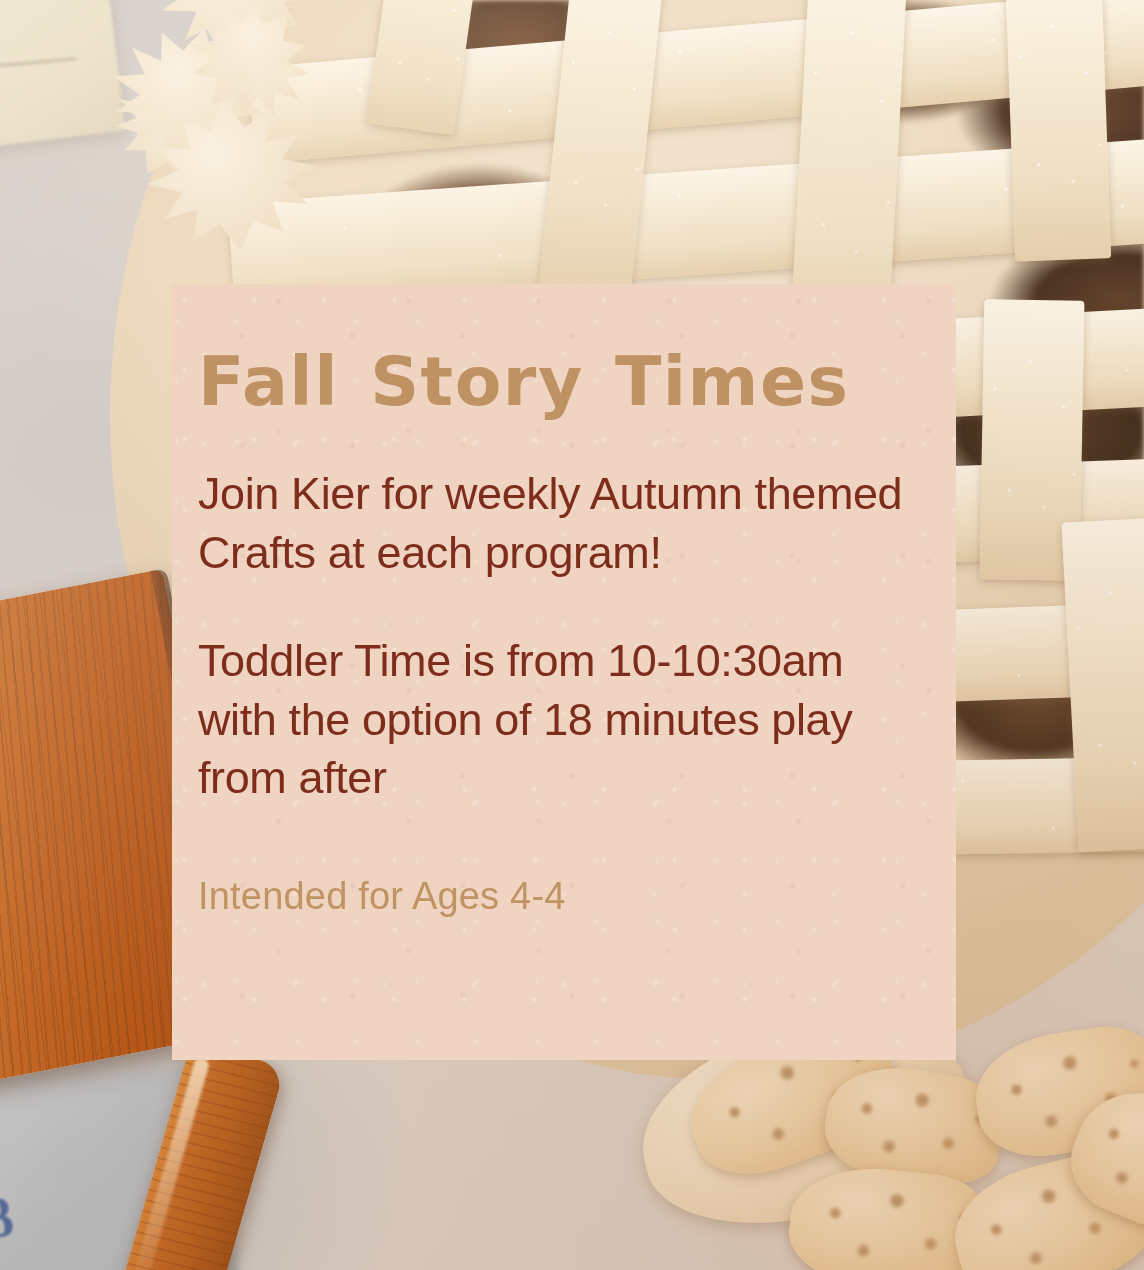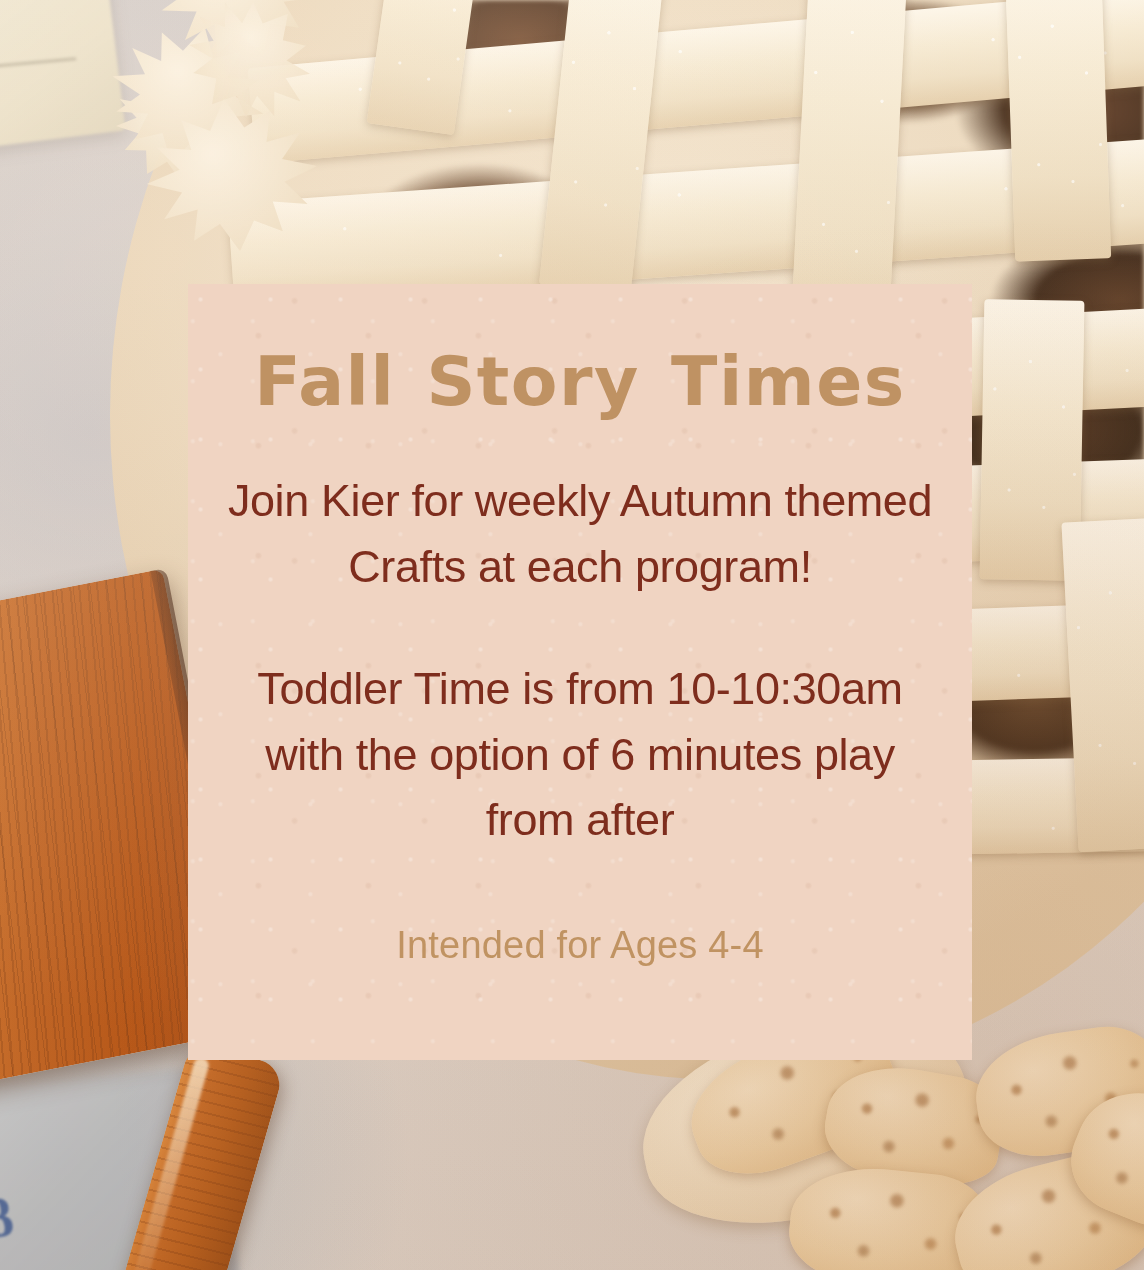--- a/index.html
+++ b/index.html
@@ -297,56 +297,55 @@
     background:
       radial-gradient(circle at 15% 20%, rgba(255,240,220,.22), transparent 55%),
       radial-gradient(circle at 85% 85%, rgba(180,120,70,.16), transparent 60%),
       linear-gradient(180deg, rgba(255,246,232,.10), rgba(150,110,80,.10));
     mix-blend-mode: normal;
   }
 
   
   .card {
     position: absolute;
-    left: 188px;
+    left: 172px;
     top: 284px;
     width: 784px;
     height: 776px;
     background-color: #f0d4c2;
     background-image:
       radial-gradient(circle at 18% 22%, rgba(255,255,255,.30) 0 1px, transparent 3px),
       radial-gradient(circle at 64% 47%, rgba(210,170,145,.24) 0 1.5px, transparent 4px),
       radial-gradient(circle at 36% 78%, rgba(255,255,255,.22) 0 1px, transparent 3px),
       radial-gradient(circle at 82% 13%, rgba(205,165,140,.20) 0 1.5px, transparent 4px),
       radial-gradient(circle at 8%  62%, rgba(255,255,255,.20) 0 1px, transparent 3px);
     background-size: 70px 70px, 110px 110px, 90px 90px, 130px 130px, 60px 60px;
     box-sizing: border-box;
     padding: 48px 26px 12px 26px;
-    text-align: center;
   }
 
   .poster-title {
     margin: 0;
     padding-top: 14px;
     font-family: "DejaVu Sans", sans-serif;
     font-weight: bold;
     font-size: 68px;
     line-height: 1.05;
     letter-spacing: 1.5px;
     color: #bf9263;
     word-spacing: 6px;
   }
 
   .body-block {
     margin: 0;
     padding-top: 48px;
   }
 
   .body-line {
-    margin: 7px;
+    margin: 0;
     font-family: "Liberation Sans", sans-serif;
     font-size: 45px;
     line-height: 1.30;
     color: #7e2d1d;
     letter-spacing: -0.4px;
   }
 
   .para-gap { height: 50px; }
 
   .ages-line {
@@ -421,20 +420,20 @@
 
     <div class="body-block">
       <p class="body-line">Join Kier for weekly Autumn themed</p>
       <p class="body-line">Crafts at each program!</p>
     </div>
 
     <div class="para-gap"></div>
 
     <div class="body-block" style="padding-top:0">
       <p class="body-line">Toddler Time is from 10-10:30am</p>
-      <p class="body-line">with the option of 6 minutes play</p>
+      <p class="body-line">with the option of 18 minutes play</p>
       <p class="body-line">from after</p>
     </div>
 
     <p class="ages-line">Intended for Ages 4-4</p>
   </div>
 
 </div>
 
 </body></html>

